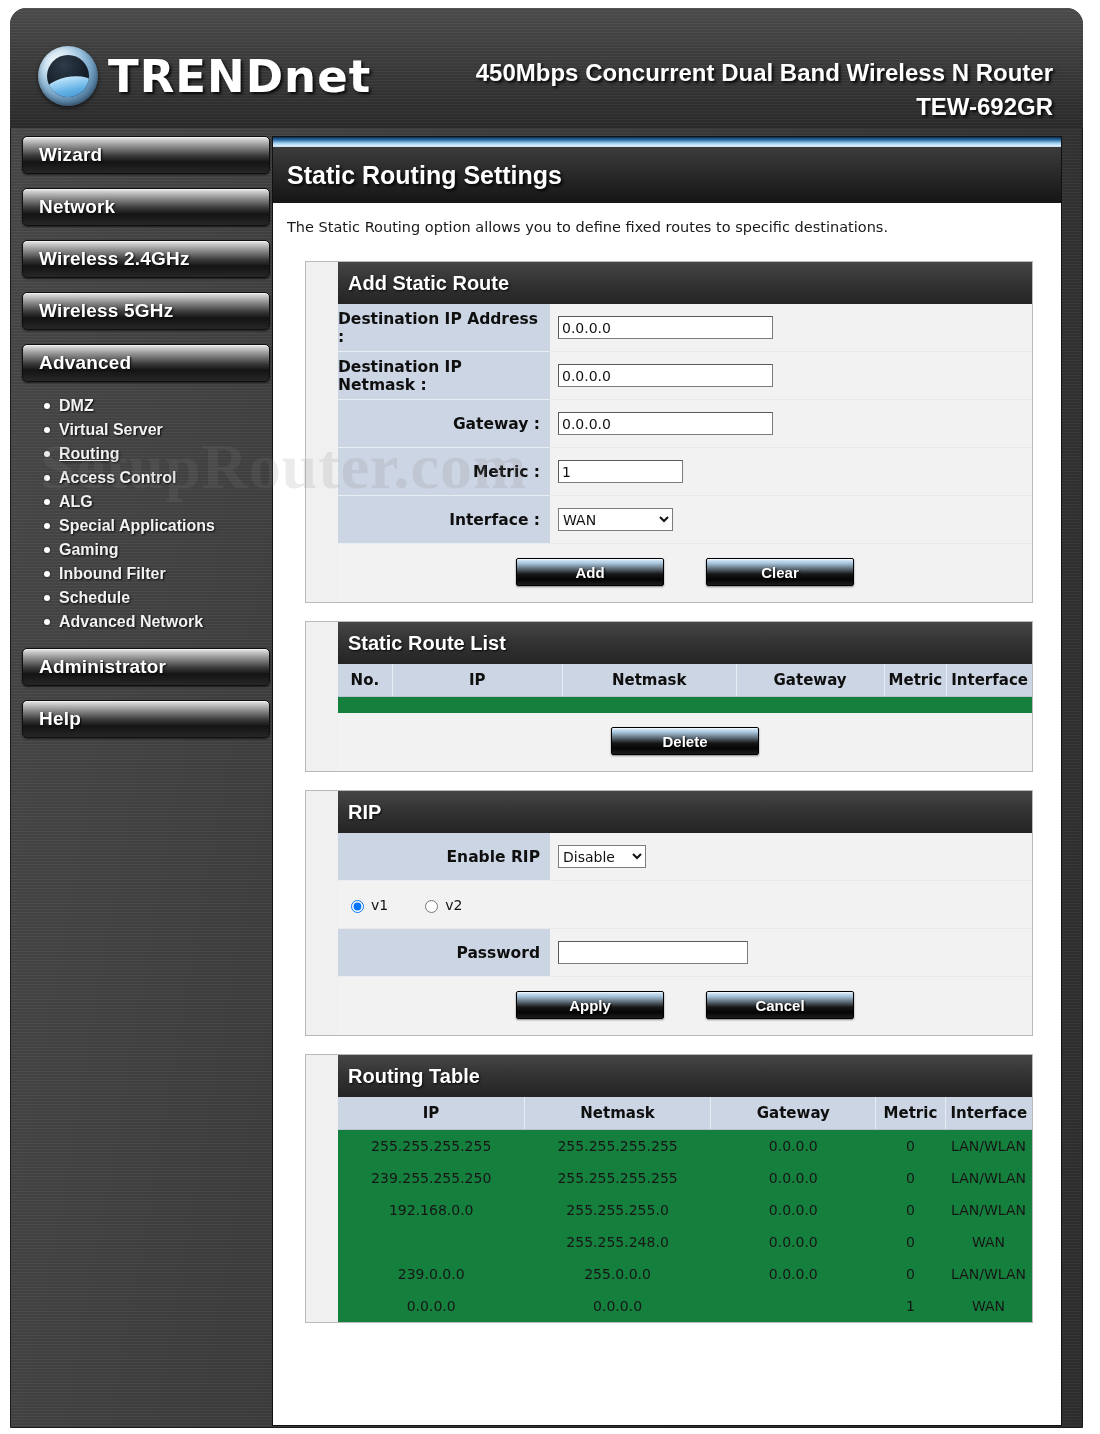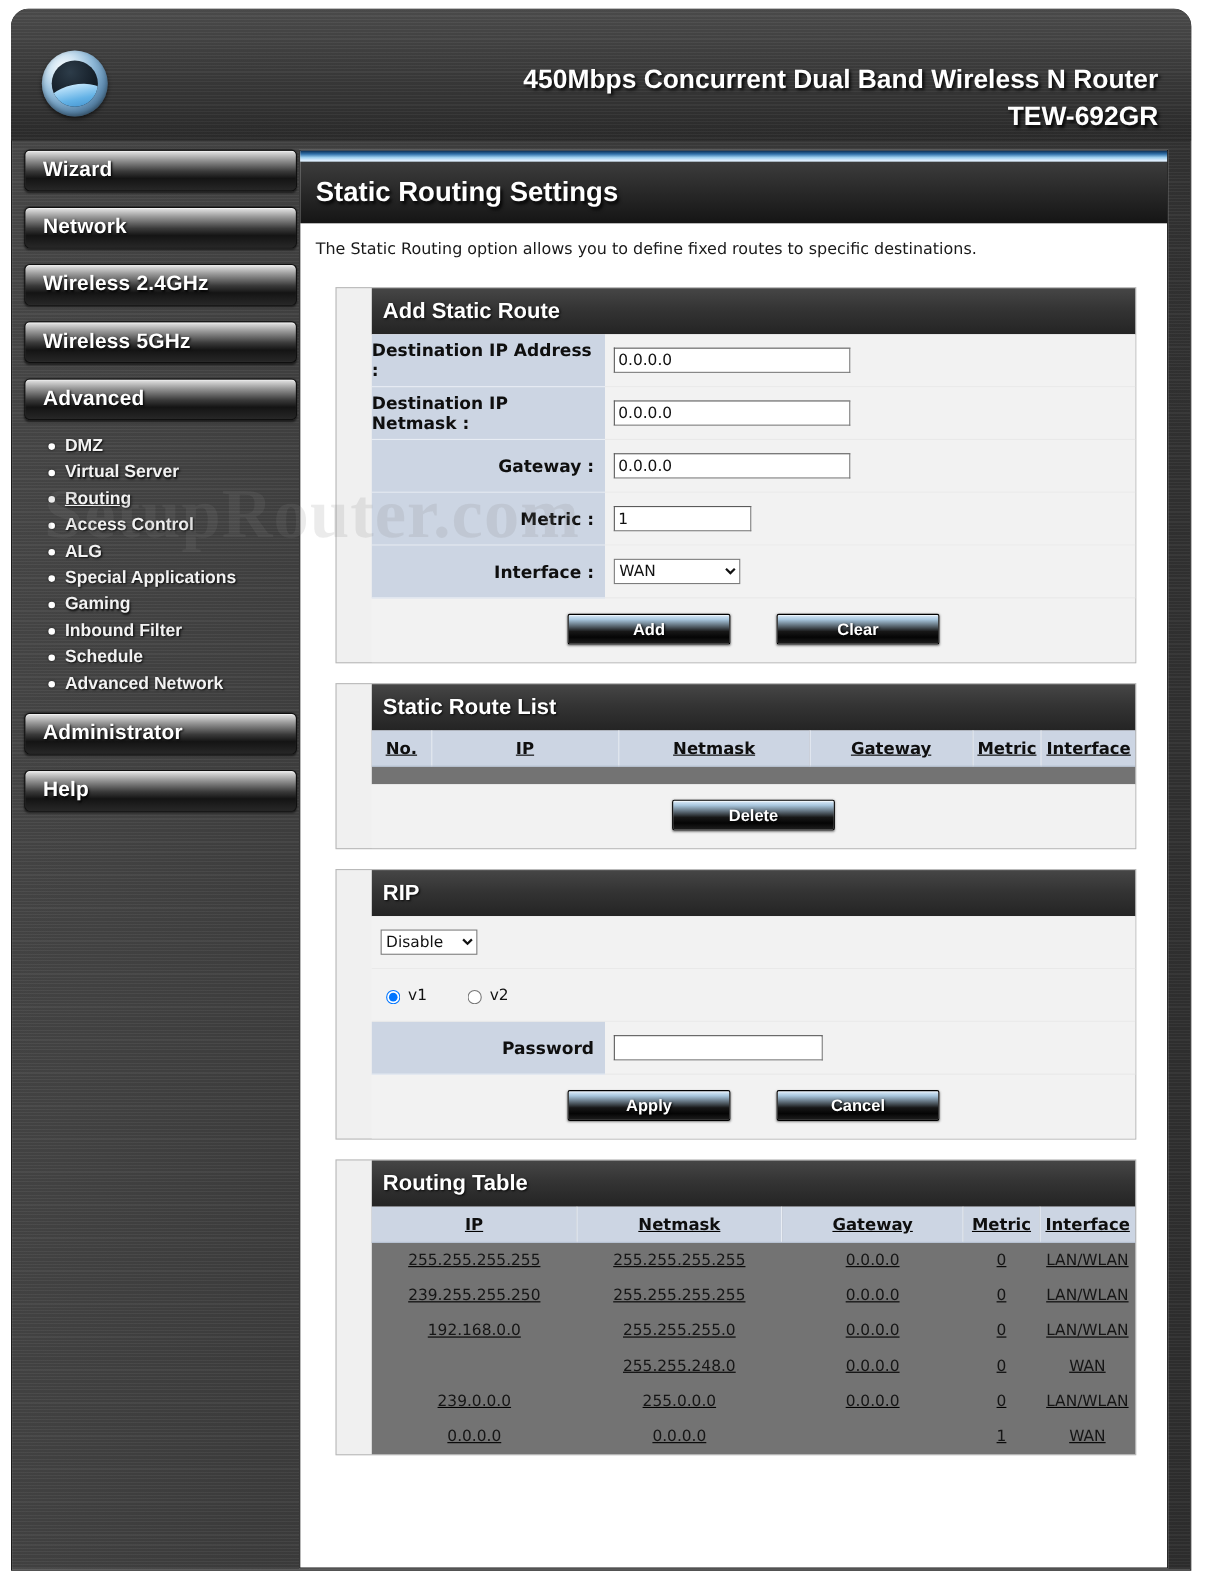--- a/index.html
+++ b/index.html
@@ -223,21 +223,21 @@
     background: linear-gradient(180deg, #dfeefc 0%, #a8c6dd 16%, #5d6b76 38%, #171717 58%, #050505 78%, #1d1d1d 100%);
     color: #ffffff;
     font-size: 15px; font-weight: bold;
     text-shadow: 1px 1px 2px rgba(0,0,0,0.95);
     cursor: pointer;
     box-shadow: inset 0 1px 0 rgba(255,255,255,0.55), 0 1px 2px rgba(0,0,0,0.45);
     font-family: "Liberation Sans", sans-serif;
   }
 
   
-  table.grid { width: 100%; border-collapse: collapse; background: #737373; text-decoration: underline; }
+  table.grid { width: 100%; border-collapse: collapse; background: #15803d; }
   table.grid th {
     background: #ccd5e3;
     color: #0f0f0f;
     font-size: 15px; font-weight: bold;
     padding: 7px 4px;
     border-right: 1px solid #e8edf4;
     border-bottom: 1px solid #b7c2d2;
     font-family: "DejaVu Sans", sans-serif;
   }
   table.grid th:last-child { border-right: none; text-align: center; }
@@ -269,20 +269,21 @@
 
   <div class="chassis"></div>
 
   <div class="header">
     <div class="logo-wrap">
       <div class="logo-mark">
         <div class="logo-inner">
           <div class="logo-wave"></div>
         </div>
       </div>
+      <div class="logo-text">TRENDnet</div>
     </div>
     <div class="model-block">
       <div>450Mbps Concurrent Dual Band Wireless N Router</div>
       <div>TEW-692GR</div>
     </div>
   </div>
 
   <div class="sidebar">
     <div class="nav-btn">
       <span>Wizard</span>
@@ -425,20 +426,21 @@
         <button class="gbtn">Delete</button>
       </div>
     </div>
 
     <div class="section">
       <div class="section-head">
         <h2>RIP</h2>
       </div>
       <div class="form-rows">
         <div class="frow">
+          <div class="lbl">Enable RIP</div>
           <div class="fld">
             <select class="sel w-rip"><option value="Disable">Disable</option><option value="Enable">Enable</option></select>
           </div>
         </div>
         <div class="frow">
           <div class="fld">
             <div class="radio-group">
               <label class="radio-item">
                 <input type="radio" name="ripmode" checked="" style="">
                 <span class="rlabel">v1</span>

